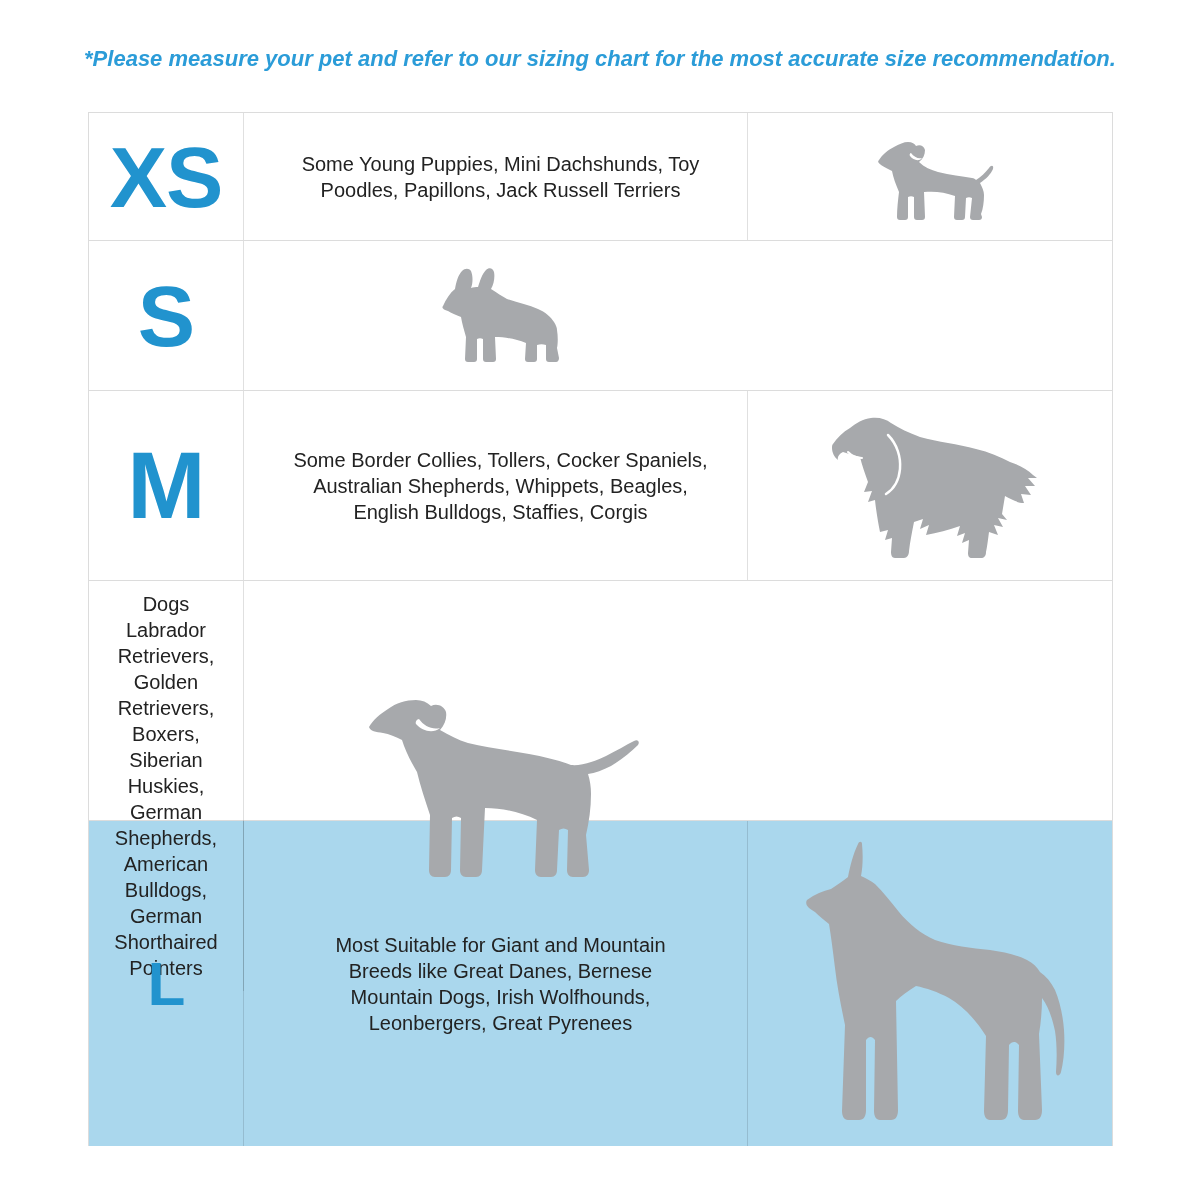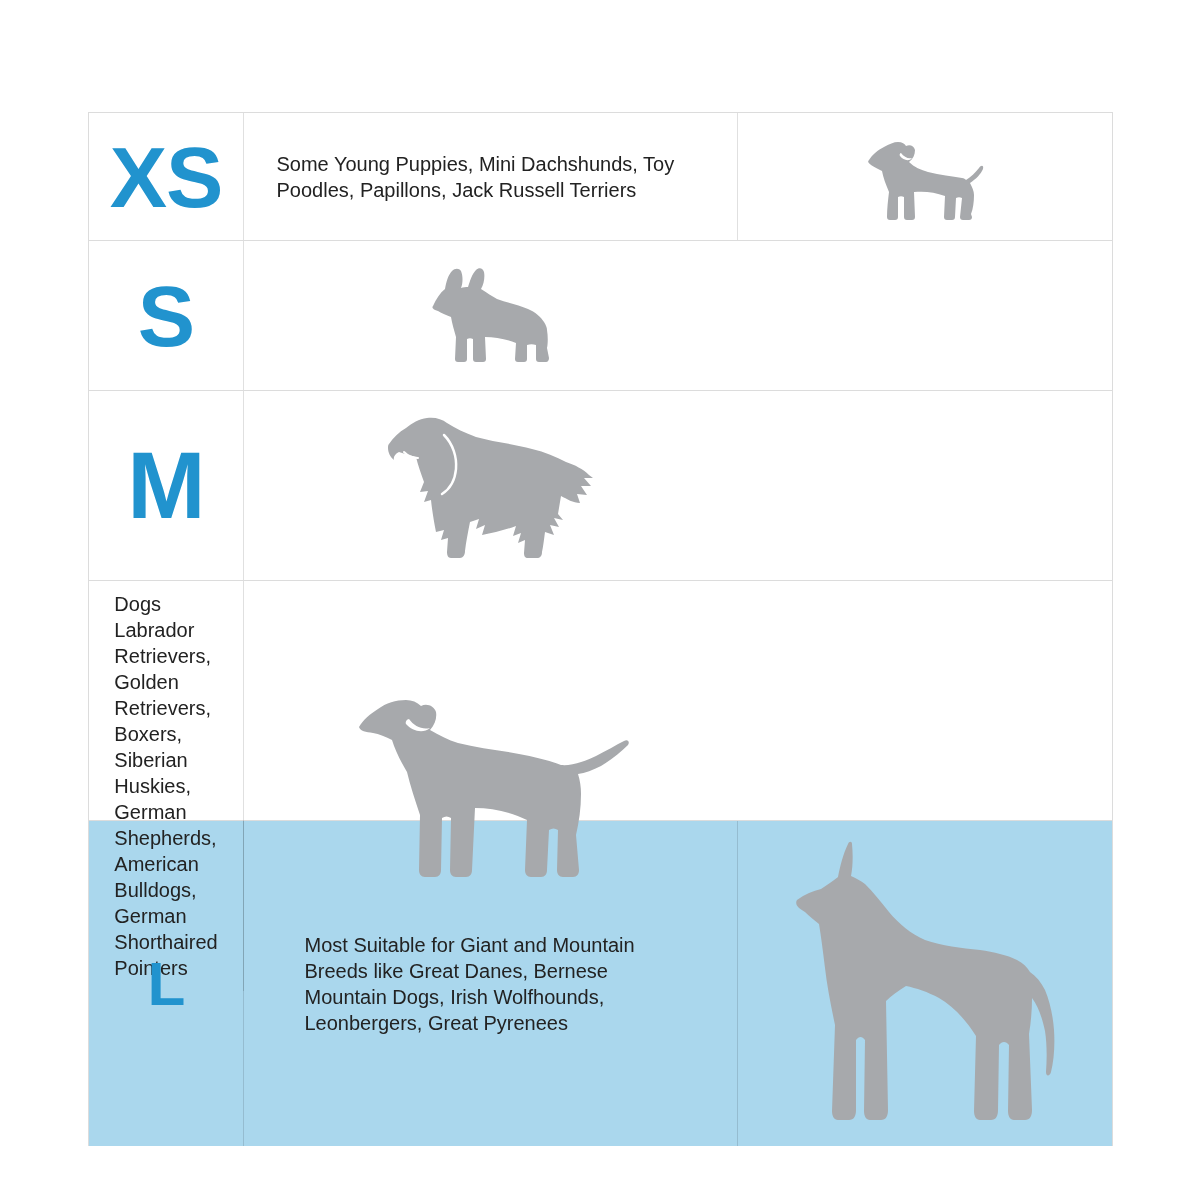--- a/index.html
+++ b/index.html
@@ -15,54 +15,55 @@
     font-family:"Liberation Sans", sans-serif;}
   .page{position:relative;width:1200px;height:1200px;overflow:hidden;background:#fff;}
 
   .note{position:absolute;top:46px;left:0;width:1200px;text-align:center;
     font-size:22px;font-weight:700;font-style:italic;color:var(--note-blue);}
 
   .table{position:absolute;top:112px;left:88px;width:1025px;
     border:1px solid var(--border);border-bottom:none;}
 
   .row{display:grid;grid-template-columns:155px 494px 1fr;
-    border-bottom:1px solid var(--border);background:#fff;}
+    border-bottom:1px solid var(--border);background:#fff;gap:10px;}
   .row:last-child{border-bottom:none;}
   .row.highlight{background:var(--highlight-row-bg);}
 
   .cell{display:flex;align-items:center;justify-content:center;}
   .cell-size{border-right:1px solid rgba(0,0,0,0.12);}
   .cell-desc{border-right:1px solid rgba(0,0,0,0.12);padding:10px 28px;}
 
   .sz{font-weight:700;color:var(--accent-blue);line-height:1;letter-spacing:-1px;}
   .sz-xs{font-size:86px;}
   .sz-s{font-size:86px;}
   .sz-m{font-size:94px;}
   .sz-ml{font-size:80px;}
   .sz-l{font-size:62px;}
 
-  .cell-desc p{margin:0;text-align:left;color:var(--text);
+  .cell-desc p{margin:0;text-align:center;color:var(--text);
     font-size:20px;line-height:26px;max-width:428px;}
   .row-s .cell-desc p{max-width:416px;}
   .row-m .cell-desc p{max-width:436px;}
   .desc-narrow p{max-width:372px !important;}
 
   .dog{color:var(--dog-silhouette);display:block;}
 
   .h-xs{height:128px;}
   .h-s{height:150px;}
   .h-m{height:190px;}
   .h-ml{height:240px;}
   .h-l{height:325px;}
 </style>
 </head>
 <body>
 
 <div class="page">
 
+  <div class="note">*Please measure your pet and refer to our sizing chart for the most accurate size recommendation.</div>
 
   <div class="table">
 
     <div class="row h-xs row-xs">
       <div class="cell cell-size">
         <span class="sz sz-xs">XS</span>
       </div>
       <div class="cell cell-desc">
         <p>Some Young Puppies, Mini Dachshunds, Toy Poodles, Papillons, Jack Russell Terriers</p>
       </div>
@@ -81,20 +82,23 @@
       <div class="cell cell-img">
         <svg class="dog" width="126" height="100" viewBox="0 0 126 100">
           <path fill="currentColor" d="M5,40 C8,33 12,27 17,23 C18,17 20,9 24,5 C27,2 31,2 33,5 C35,10 35,17 33,22 C35,21 38,21 40,21 C42,15 44,8 48,4 C51,1 55,2 56,6 C57,11 56,18 53,23 C59,27 64,30 69,33 C80,37 91,39 100,43 C107,46 113,51 116,56 C118,59 119,62 119,64 C120,70 120,77 119,82 L121,92 C121,94 120,96 118,96 L111,96 C109,96 108,95 108,93 L108,79 C105,78 102,78 99,79 L99,93 C99,95 98,96 96,96 L90,96 C88,96 87,95 87,93 L88,77 C78,73 67,71 57,71 L58,93 C58,95 57,96 55,96 L48,96 C46,96 45,95 45,93 L45,73 C43,72 41,72 39,73 L39,93 C39,95 38,96 36,96 L30,96 C28,96 27,95 27,93 L28,71 C26,64 24,57 23,51 C18,49 13,47 10,45 C6,44 3,42 5,40 Z"></path>
         </svg>
       </div>
     </div>
 
     <div class="row h-m row-m">
       <div class="cell cell-size">
         <span class="sz sz-m">M</span>
+      </div>
+      <div class="cell cell-desc">
+        <p>Some Border Collies, Tollers, Cocker Spaniels, Australian Shepherds, Whippets, Beagles, English Bulldogs, Staffies, Corgis</p>
       </div>
       <div class="cell cell-img">
         <svg class="dog" width="215" height="150" viewBox="0 0 215 150">
           <path fill="currentColor" d="M5,33 C9,27 15,21 22,17 C28,12 35,8 43,7 C51,6 58,8 63,12 C71,17 81,22 92,26 C110,31 130,33 148,38 C161,41 172,46 182,51 C191,54 199,58 205,64 L209,67 L200,67 L207,75 L197,75 L203,84 L193,83 L196,92 C189,92 183,88 177,85 C176,91 175,97 174,103 L179,109 L170,107 L175,116 L166,114 L170,124 L161,121 C160,129 159,136 158,141 C158,145 156,147 153,147 L144,147 C141,147 140,145 140,142 L141,129 L134,132 L137,122 L129,125 L132,115 C121,119 109,122 98,124 L101,114 L92,118 L95,108 L86,111 C84,121 82,131 81,140 C81,144 79,147 76,147 L67,147 C64,147 63,144 63,141 L64,127 L57,129 L60,119 L52,121 C50,111 48,99 47,89 L40,91 L44,80 L36,81 L40,71 C37,63 34,54 32,46 C26,44 20,43 15,41 C11,43 9,46 10,49 C6,46 4,41 4,37 C4,35 4,34 5,33 Z"></path>
           <path fill="none" stroke="#ffffff" stroke-width="2.5" stroke-linecap="round" d="M60,24 C69,33 73,46 72,58 C71,69 66,78 58,83"></path>
           <path fill="none" stroke="#ffffff" stroke-width="2" stroke-linecap="round" d="M20,41 C24,45 29,47 34,47"></path>
         </svg>
       </div>
     </div>
 

